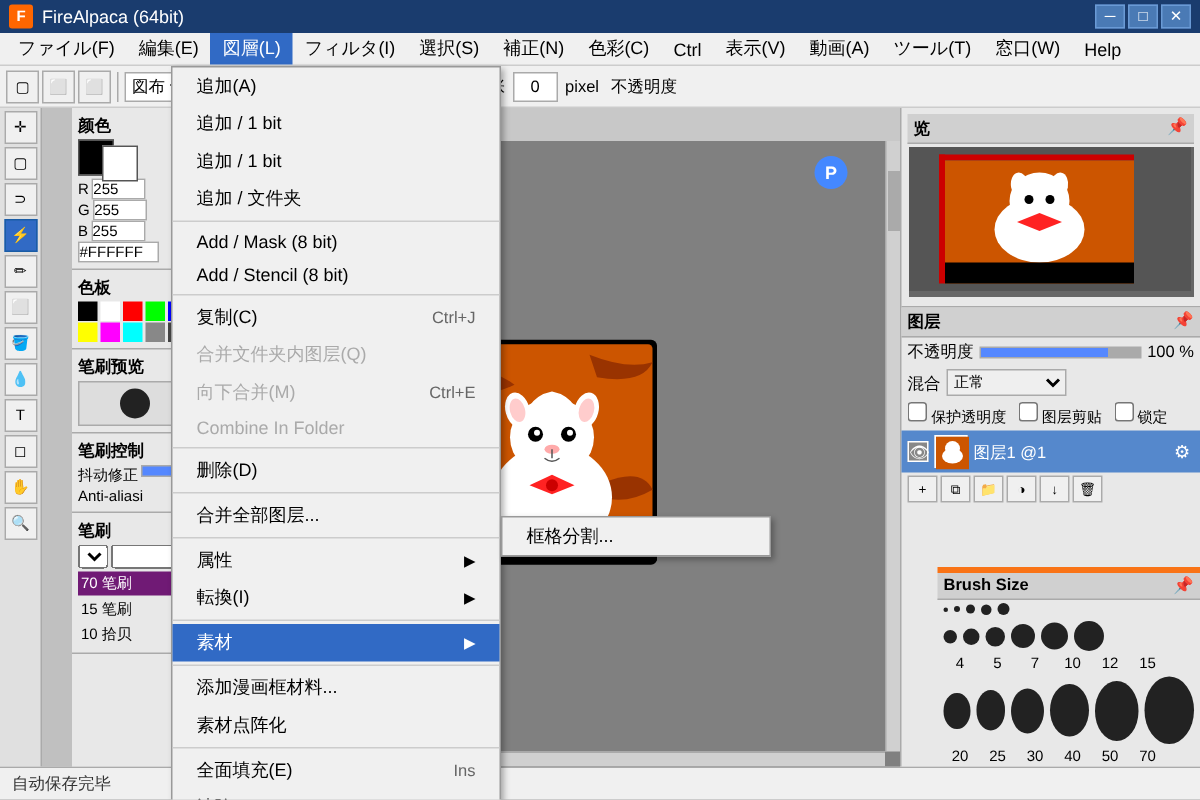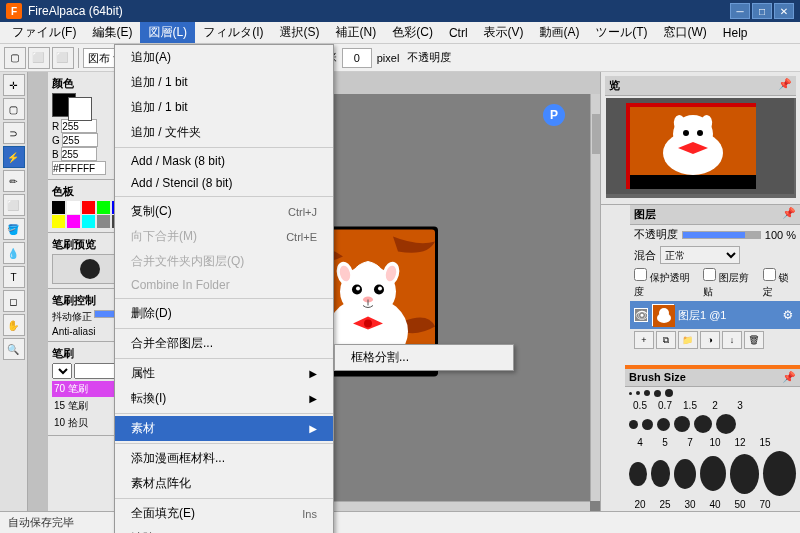--- a/index.html
+++ b/index.html
@@ -245,21 +245,20 @@
     .preview-area {
       width: 190px;
       height: 100px;
       background: #666;
       margin: 2px auto;
       position: relative;
       overflow: hidden;
     }
     .layer-panel {
       flex: 1;
-      padding-left: 29px;
     }
     .layer-row {
       display: flex;
       align-items: center;
       padding: 2px 4px;
       gap: 4px;
       background: #5588cc;
       color: white;
       height: 28px;
     }
@@ -585,21 +584,21 @@
         <div style="font-size:10px;">Anti-aliasi</div>
       </div>
     </div>
     <div class="panel-section">
       <div class="panel-title">笔刷</div>
       <div style="display:flex;align-items:center;gap:2px;margin-bottom:2px;">
         <select style="width:20px;height:16px;"><option>#1</option></select>
         <input style="width: 52px; height: 16px; font-size: 10px;" value="">
       </div>
       <div style="font-size:10px;display:flex;flex-direction:column;gap:1px;">
-        <div style="background:#d946ef;color:white;padding:1px 2px;">
+        <div style="background:#701a75;color:white;padding:1px 2px;">
           <span>70 笔刷</span>
         </div>
         <div style="padding:1px 2px;">
           <span>15 笔刷</span>
         </div>
         <div style="padding:1px 2px;">
           <span>10 拾贝</span>
         </div>
       </div>
     </div>
@@ -753,27 +752,20 @@
         <span style="cursor:pointer;">📌</span>
       </div>
 
       <div class="brush-dots-row">
         <div class="brush-dot" style="width:3px;height:3px;"></div>
         <div class="brush-dot" style="width:4px;height:4px;"></div>
         <div class="brush-dot" style="width:6px;height:6px;"></div>
         <div class="brush-dot" style="width:7px;height:7px;"></div>
         <div class="brush-dot" style="width:8px;height:8px;"></div>
       </div>
-      <div class="brush-nums">
-        <div class="brush-num">0.5</div>
-        <div class="brush-num">0.7</div>
-        <div class="brush-num">1.5</div>
-        <div class="brush-num">2</div>
-        <div class="brush-num">3</div>
-      </div>
 
       <div class="brush-dots-row">
         <div class="brush-dot" style="width:9px;height:9px;"></div>
         <div class="brush-dot" style="width:11px;height:11px;"></div>
         <div class="brush-dot" style="width:13px;height:13px;"></div>
         <div class="brush-dot" style="width:16px;height:16px;"></div>
         <div class="brush-dot" style="width:18px;height:18px;"></div>
         <div class="brush-dot" style="width:20px;height:20px;"></div>
       </div>
       <div class="brush-nums">
@@ -817,25 +809,25 @@
     <div class="menu-entry">追加 / 1 bit</div>
     <div class="menu-entry">追加 / 文件夹</div>
     <div class="menu-separator"></div>
     <div class="menu-entry">Add / Mask (8 bit)</div>
     <div class="menu-entry">Add / Stencil (8 bit)</div>
     <div class="menu-separator"></div>
     <div class="menu-entry">
       <span>复制(C)</span>
       <span class="shortcut">Ctrl+J</span>
     </div>
+    <div class="menu-entry disabled">合并文件夹内图层(Q)</div>
     <div class="menu-entry disabled">
       <span>向下合并(M)</span>
       <span class="shortcut">Ctrl+E</span>
     </div>
-    <div class="menu-entry disabled">合并文件夹内图层(Q)</div>
     <div class="menu-entry disabled">Combine In Folder</div>
     <div class="menu-separator"></div>
     <div class="menu-entry">删除(D)</div>
     <div class="menu-separator"></div>
     <div class="menu-entry">合并全部图层...</div>
     <div class="menu-separator"></div>
     <div class="menu-entry">
       <span>属性</span>
       <span class="menu-arrow">▶</span>
     </div>

